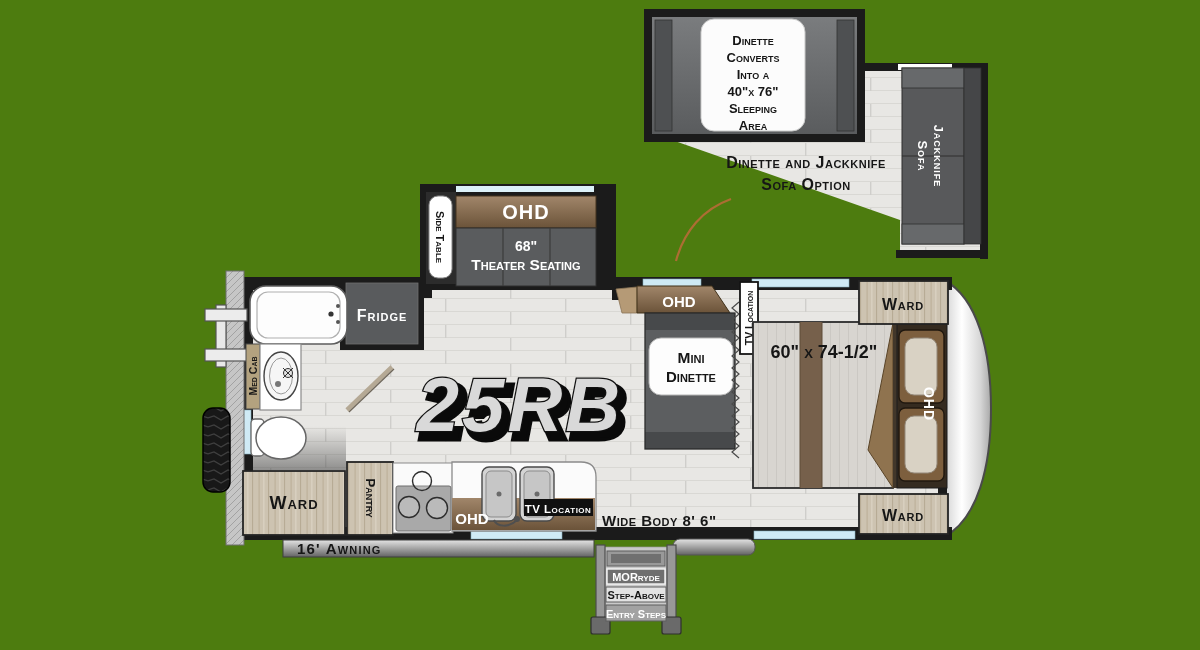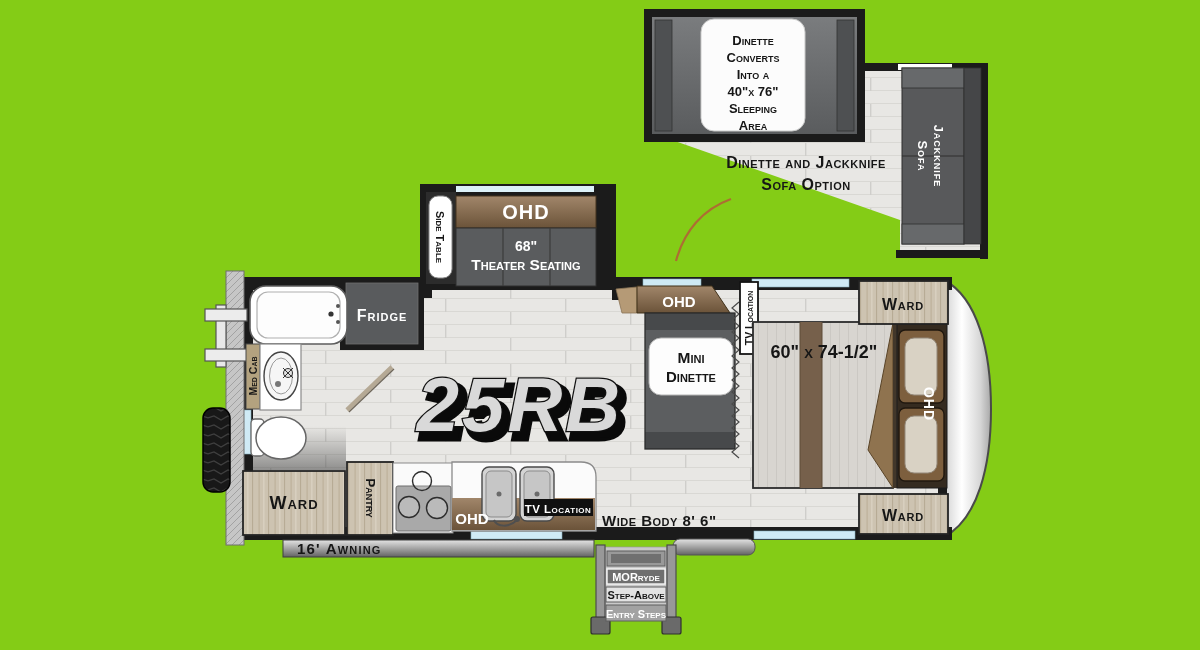--- a/index.html
+++ b/index.html
@@ -1,16 +1,16 @@
 <!DOCTYPE html>
 <html><head>
 <meta charset="utf-8">
 <style>
   html,body{margin:0;padding:0;background:#ffffff;}
-  .stage{width:1200px;height:650px;position:relative;background:#84cc16;overflow:hidden;}
+  .stage{width:1200px;height:650px;position:relative;background:#4d7c0f;overflow:hidden;}
   svg{display:block;}
   .t{font-family:"Liberation Sans","DejaVu Sans",sans-serif;font-weight:bold;font-variant:small-caps;fill:#161616;}
   .tw{fill:#ffffff;}
   .logo{font-family:"Liberation Sans","DejaVu Sans",sans-serif;font-weight:bold;font-style:italic;}
 </style>
 </head>
 <body>
 
 <div class="stage">
 <svg width="1200" height="650" viewBox="0 0 1200 650">

